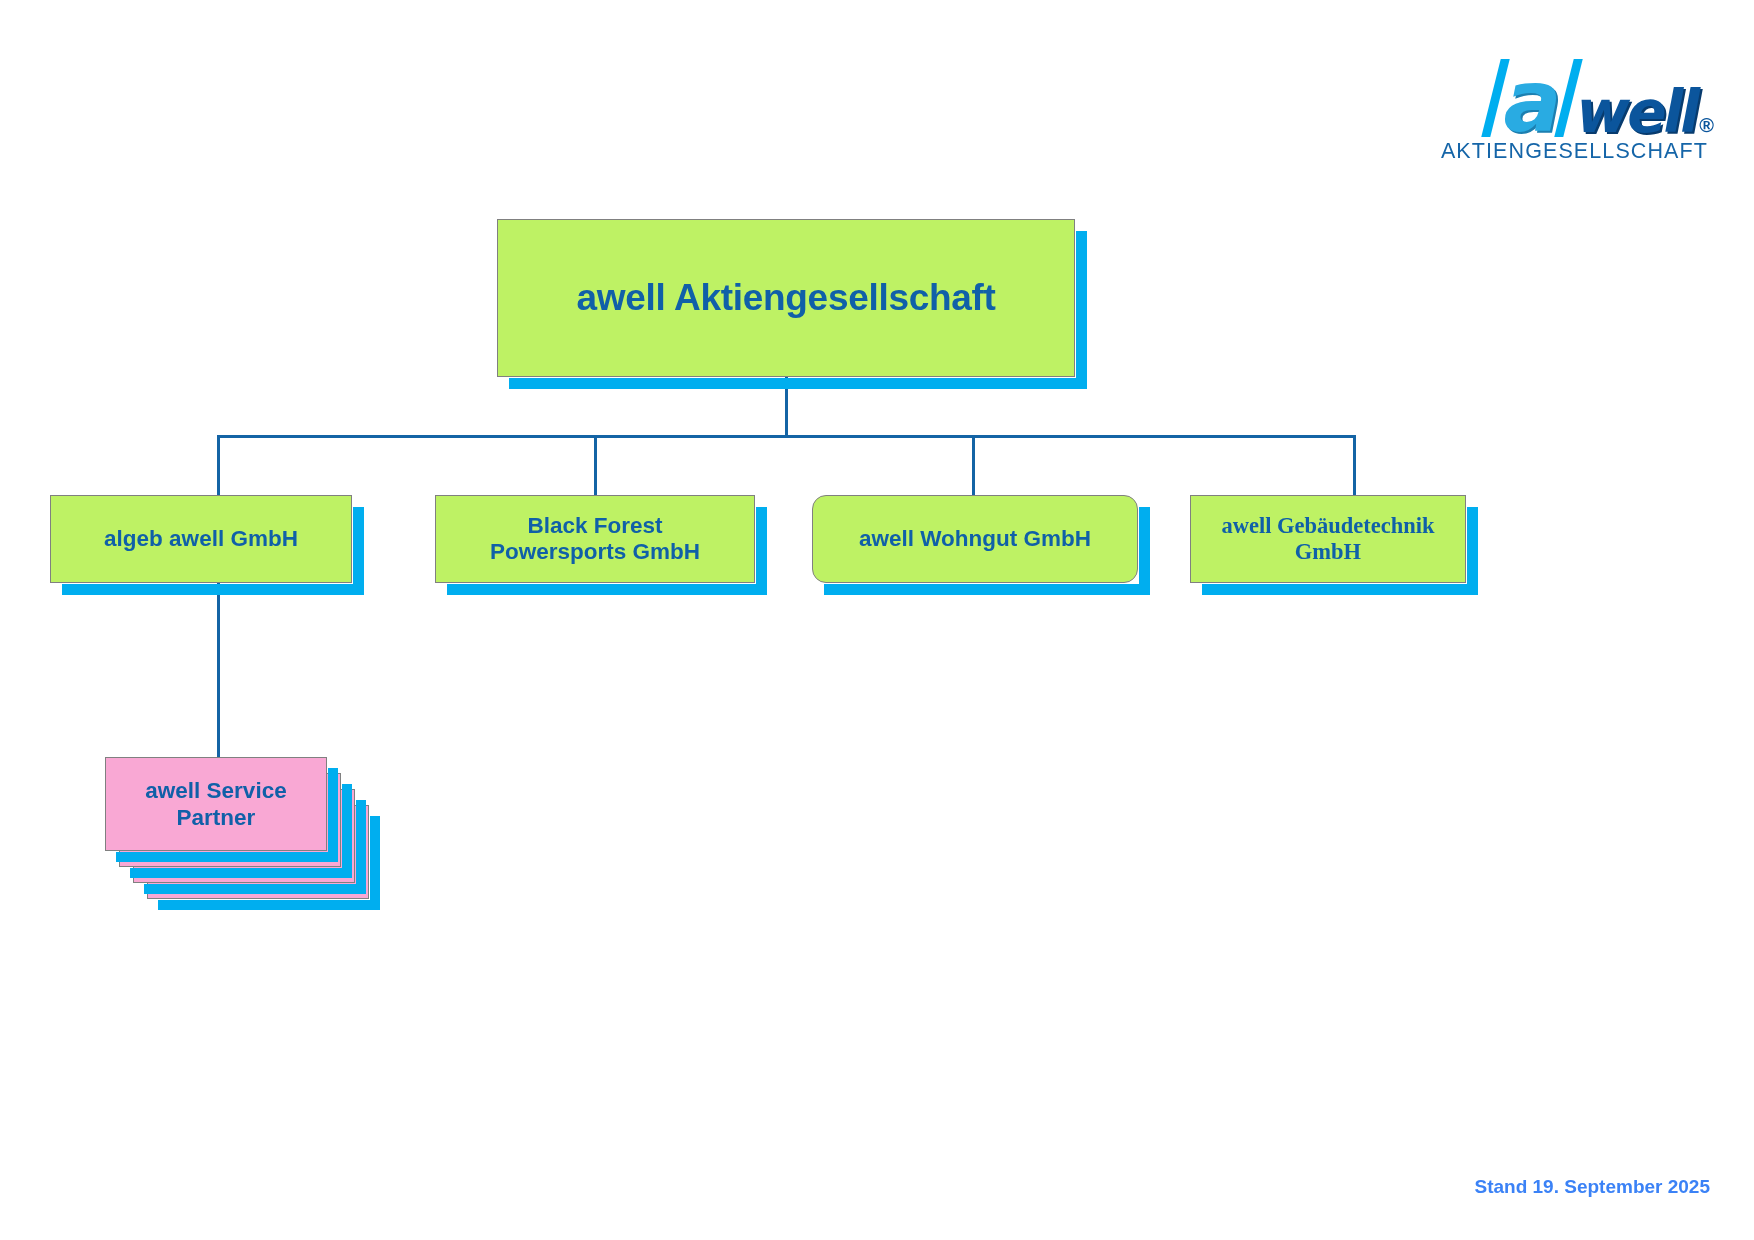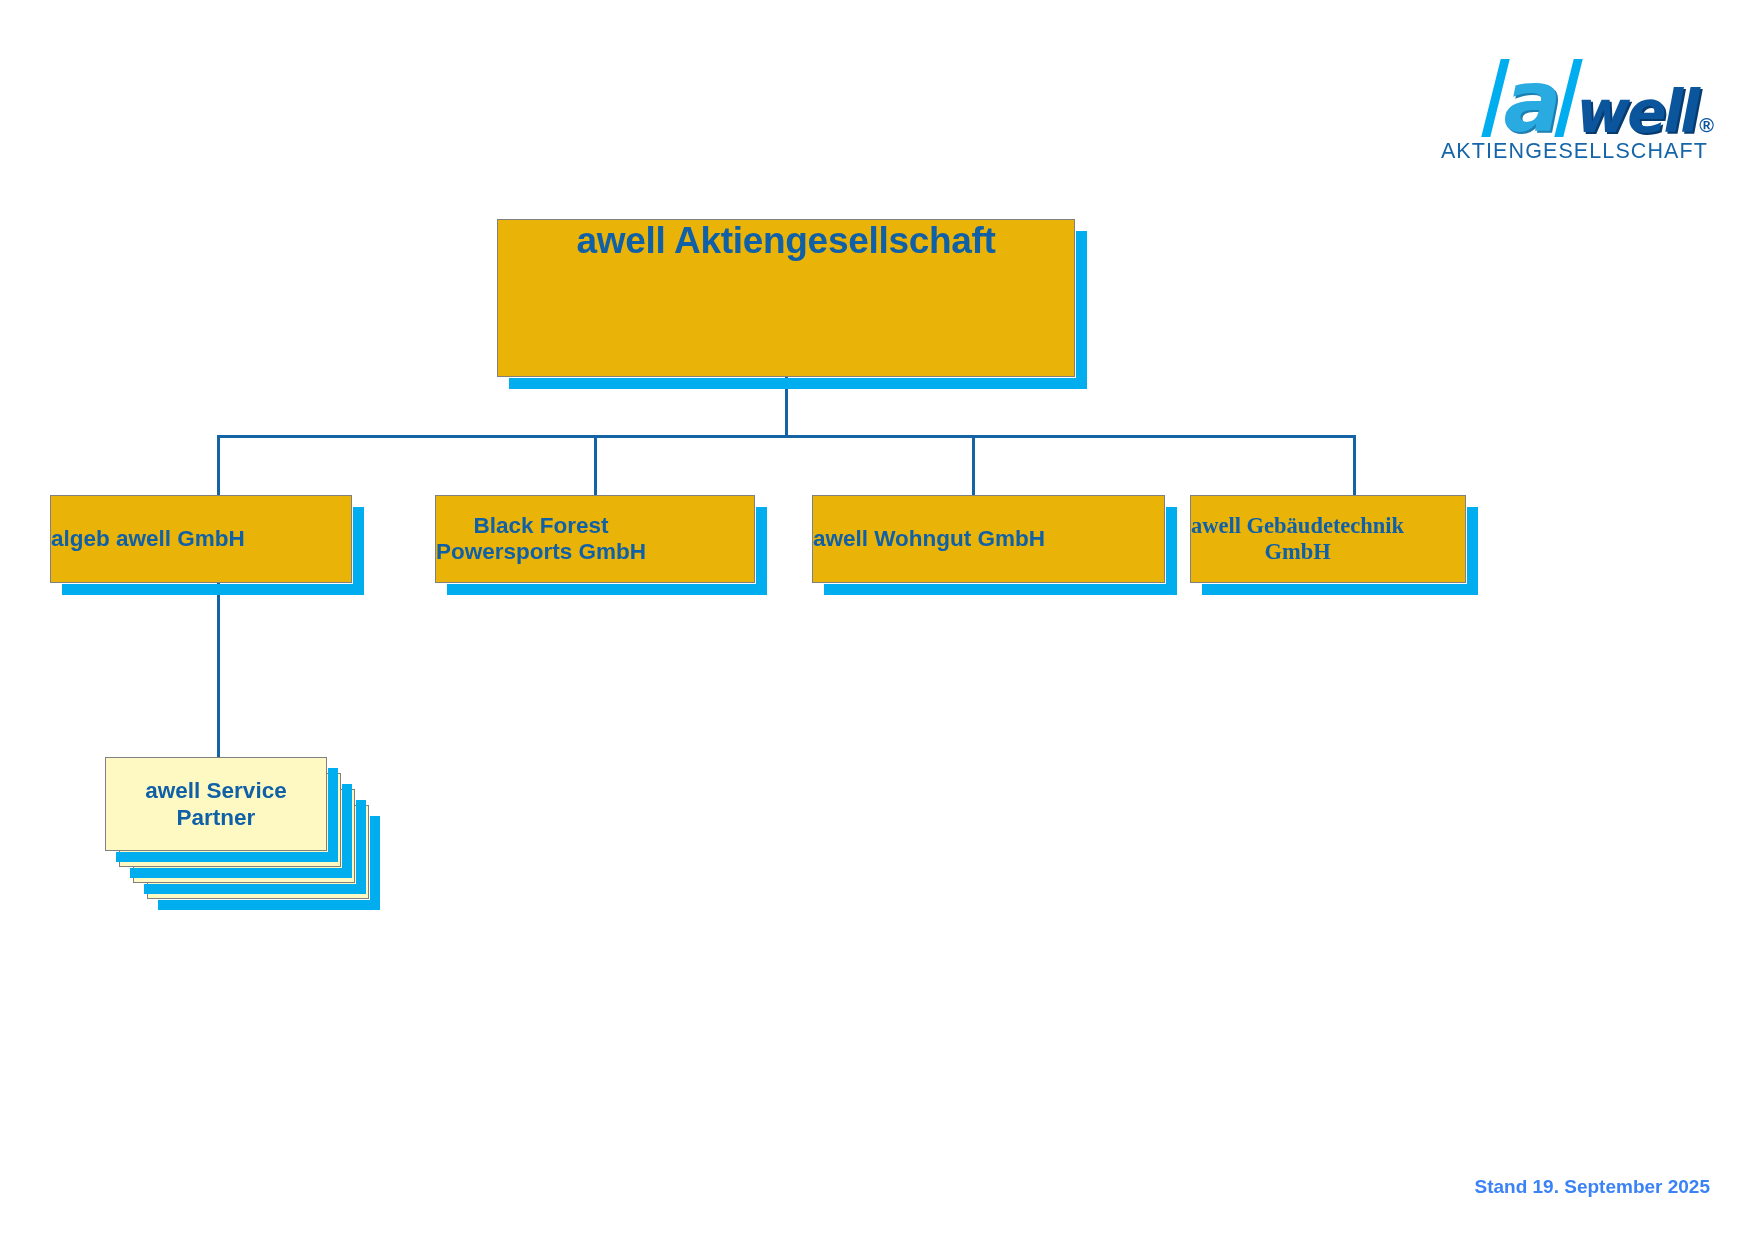--- a/index.html
+++ b/index.html
@@ -85,25 +85,25 @@
     position: absolute;
     background: #1464A5;
   }
   .line.v { width: 3px; }
   .line.h { height: 3px; }
 
   
   .node {
     position: absolute;
     box-sizing: border-box;
-    background: #eab308;
+    background: #bef264;
     border: 1.6px solid #808080;
     display: flex;
     align-items: center;
-    justify-content: flex-start;
+    justify-content: center;
     text-align: center;
     color: #1060A8;
     font-weight: 700;
     z-index: 4;
   }
   .node .shadow {
     position: absolute;
     background: #00AEEF;
     z-index: -1;
   }
@@ -124,36 +124,36 @@
   #node-root {
     left: 497px; top: 219px; width: 578px; height: 158px;
     flex-direction: column;
   }
   #node-root .title { font-size: 37px; letter-spacing: -0.3px; }
   #node-root .subtitle { font-size: 22.5px; margin-top: 4px; }
 
   .node-l2 { height: 88px; font-size: 22.5px; }
   #node-algeb { left: 50px;   top: 495px; width: 302px; }
   #node-bfp   { left: 435px;  top: 495px; width: 320px; }
-  #node-wohn  { left: 812px;  top: 495px; width: 353px; }
+  #node-wohn  { left: 812px;  top: 495px; width: 326px; border-radius: 14px; }
   #node-geb   { left: 1190px; top: 495px; width: 276px; font-family: Liberation Serif, serif; }
 
   
   #stack-wrap {
     position: absolute;
     left: 105px; top: 757px;
     width: 290px; height: 140px;
     z-index: 4;
   }
   .stack-card {
     position: absolute;
     box-sizing: border-box;
     width: 222px;
     height: 94px;
-    background: #fef9c3;
+    background: #f9a8d4;
     border: 1.6px solid #808080;
   }
   .stack-card .sh {
     position: absolute;
     background: #00AEEF;
   }
   .stack-card .sh.right { width: 10px; top: 10px; bottom: -10px; right: -11.6px; }
   .stack-card .sh.bottom { height: 10px; left: 10px; right: -11.6px; bottom: -11.6px; }
   #stack-c4 { left: 42px; top: 48px; z-index: 1; }
   #stack-c3 { left: 28px; top: 32px; z-index: 2; }

